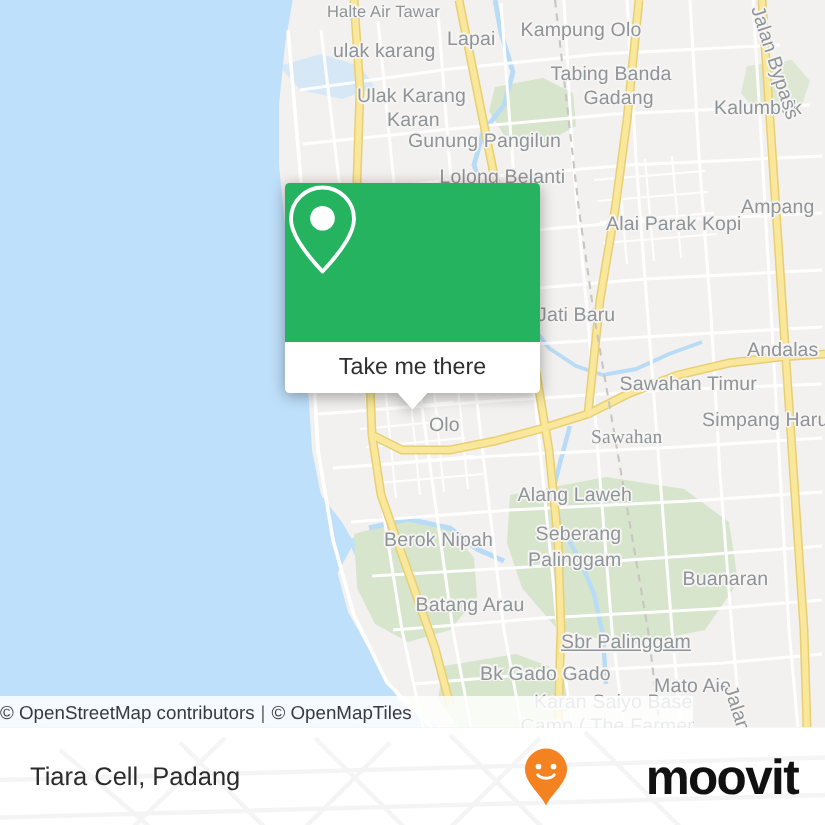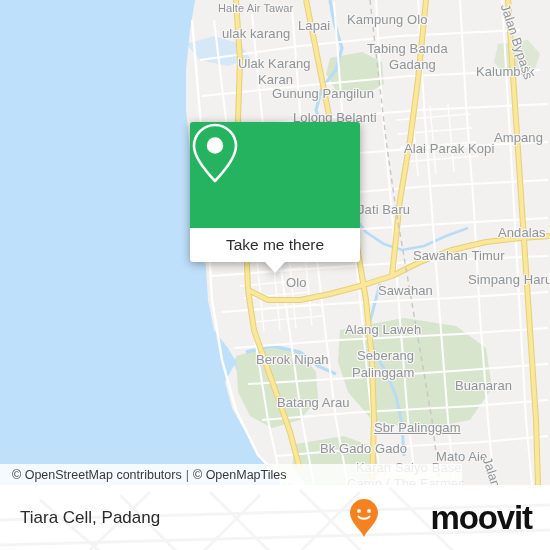--- a/index.html
+++ b/index.html
@@ -27,21 +27,21 @@
   }
   .lbl.sm{font-size:11px;}
   .lbl.rot{transform:rotate(72deg);transform-origin:left top;}
 
   
   .attrib{
     position:absolute;left:0;top:464px;width:462px;height:21px;
     background:rgba(255,255,255,.82);
     display:flex;align-items:center;
     font-size:12.5px;color:#3a3a3a;
-    padding-left:12px;box-sizing:border-box;
+    box-sizing:border-box;
   }
   .attrib span{white-space:nowrap;}
   .attrib .sep{margin:0 4px;color:#666;}
 
   
   .card{
     position:absolute;left:190px;top:122px;width:170px;
     border-radius:3px;
     filter:drop-shadow(0 2px 5px rgba(0,0,0,.35));
   }
@@ -197,21 +197,21 @@
       <div class="lbl" style="left:258px;top:72px;">Karan</div>
       <div class="lbl" style="left:272px;top:86px;">Gunung Pangilun</div>
       <div class="lbl" style="left:293px;top:110px;">Lolong Belanti</div>
       <div class="lbl" style="left:404px;top:141px;">Alai Parak Kopi</div>
       <div class="lbl" style="left:494px;top:130px;">Ampang</div>
       <div class="lbl" style="left:358px;top:202px;">Jati Baru</div>
       <div class="lbl" style="left:498px;top:225px;">Andalas</div>
       <div class="lbl" style="left:413px;top:248px;">Sawahan Timur</div>
       <div class="lbl" style="left:468px;top:272px;">Simpang Haru</div>
       <div class="lbl" style="left:286px;top:275px;">Olo</div>
-      <div class="lbl" style="left:378px;top:283px;">Sawahan</div>
+      <div class="lbl" style="left:394px;top:283px;font-family:Liberation Serif, serif;">Sawahan</div>
       <div class="lbl" style="left:345px;top:322px;">Alang Laweh</div>
       <div class="lbl" style="left:357px;top:348px;">Seberang</div>
       <div class="lbl" style="left:352px;top:365px;">Palinggam</div>
       <div class="lbl" style="left:256px;top:352px;">Berok Nipah</div>
       <div class="lbl" style="left:455px;top:378px;">Buanaran</div>
       <div class="lbl" style="left:277px;top:395px;">Batang Arau</div>
       <div class="lbl" style="left:374px;top:420px;text-decoration:underline;">Sbr Palinggam</div>
       <div class="lbl" style="left:320px;top:441px;">Bk Gado Gado</div>
       <div class="lbl" style="left:436px;top:449px;">Mato Aie</div>
       <div class="lbl" style="left:356px;top:460px;">Karan Saiyo Base</div>

